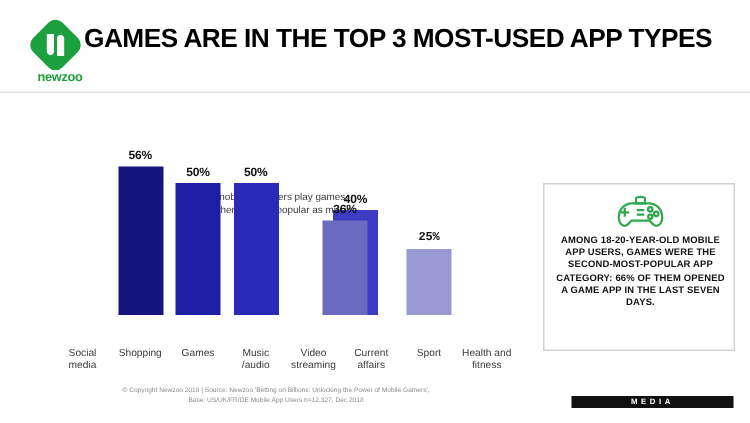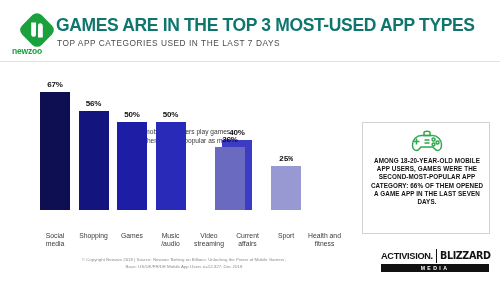--- a/index.html
+++ b/index.html
@@ -11,26 +11,26 @@
     position:relative;
   }
   .page{position:relative;width:500px;height:282px;}
 
   
   .header{position:absolute;left:0;top:0;width:500px;height:62px;}
   .logo-wrap{position:absolute;left:12px;top:13px;width:56px;height:44px;}
   .logo-mark{position:absolute;left:8px;top:0;width:34px;height:34px;}
   .logo-word{
     position:absolute;left:0;top:33px;width:56px;
-    font-size:8.5px;font-weight:bold;color:#1aa03c;
+    text-align:center;font-size:8.5px;font-weight:bold;color:#1aa03c;
     letter-spacing:-0.2px;
   }
   .title{
     position:absolute;left:56px;top:15px;
-    font-size:17.5px;font-weight:bold;color:#0f766e;
+    font-size:17.5px;font-weight:bold;color:#000000;
     letter-spacing:-0.35px;white-space:nowrap;
   }
   .subtitle{
     position:absolute;left:57px;top:38px;
     font-size:8.3px;color:#4a4a4a;letter-spacing:0.55px;white-space:nowrap;
   }
   .hdr-rule{position:absolute;left:0;top:61px;width:500px;height:1px;background:#e2e2e2;}
 
   
   .chart{position:absolute;left:0;top:62px;width:355px;height:175px;}
@@ -104,38 +104,33 @@
         <svg viewBox="0 0 34 34" width="34" height="34">
           <rect x="3.2" y="3.2" width="27.6" height="27.6" rx="6.5" ry="6.5" transform="rotate(45 17 17)" fill="#1aa03c"></rect>
           <path d="M11.2 9.6 C11.2 9.6 11.2 18 11.2 21.2 C11.2 24.4 16 24.8 16 21.2 L16 9.6 Z" fill="#ffffff"></path>
           <path d="M22.8 24.4 C22.8 24.4 22.8 16 22.8 12.8 C22.8 9.6 18 9.2 18 12.8 L18 24.4 Z" fill="#ffffff"></path>
         </svg>
       </div>
       <div class="logo-word">newzoo</div>
     </div>
 
     <div class="title">GAMES ARE IN THE TOP 3 MOST-USED APP TYPES</div>
-    <div class="subtitle">TOP APP CATEGORIES USED IN THE LAST 7 DAYS</div>
     <div class="hdr-rule"></div>
   </div>
 
   <div class="chart">
 
     <div class="anno">50% of mobile app users play games, making them equally popular as music</div>
     <div class="anno-chev">
       <svg viewBox="0 0 14 9" width="14" height="9">
         <path d="M1.5 1.5 L7 7 L12.5 1.5" stroke="#23239b" stroke-width="2.6" fill="none" stroke-linecap="square"></path>
       </svg>
     </div>
 
     <div class="bars" id="bars-host">
-        <div class="bar-slot" style="left: 0px;">
-          <div class="bar-val">67%</div>
-          <div class="bar-rect" style="height: 118px; background: rgb(14, 14, 82);"></div>
-        </div>
         <div class="bar-label" style="left: -8px;">
           <div>Social</div>
           <div>media</div>
         </div>
         <div class="bar-slot" style="left: 38.5px;">
           <div class="bar-val">56%</div>
           <div class="bar-rect" style="height: 98.6269px; background: rgb(20, 20, 126);"></div>
         </div>
         <div class="bar-label" style="left: 30.5px;">
           <div>Shopping</div>
@@ -204,21 +199,16 @@
     </div>
     <div class="callout-text">AMONG 18-20-YEAR-OLD MOBILE APP USERS, GAMES WERE THE SECOND-MOST-POPULAR APP CATEGORY: 66% OF THEM OPENED A GAME APP IN THE LAST SEVEN DAYS.</div>
   </div>
 
   <div class="footer">
     <div>© Copyright Newzoo 2018 | Source: Newzoo 'Betting on Billions: Unlocking the Power of Mobile Gamers',</div>
     <div>Base: US/UK/FR/DE Mobile App Users n=12,327, Dec 2018</div>
   </div>
 
   <div class="ab-logo">
-    <div class="ab-top">
-      <div class="ab-act">ACTIVISION.</div>
-      <div class="ab-sep"></div>
-      <div class="ab-bliz">BLIZZARD</div>
-    </div>
     <div class="ab-media">MEDIA</div>
   </div>
 
 </div>
 
 </body></html>

